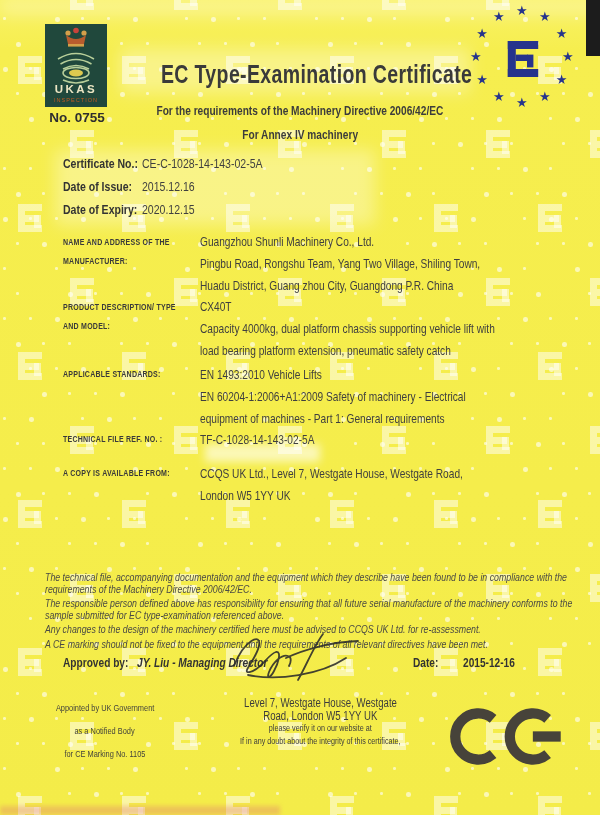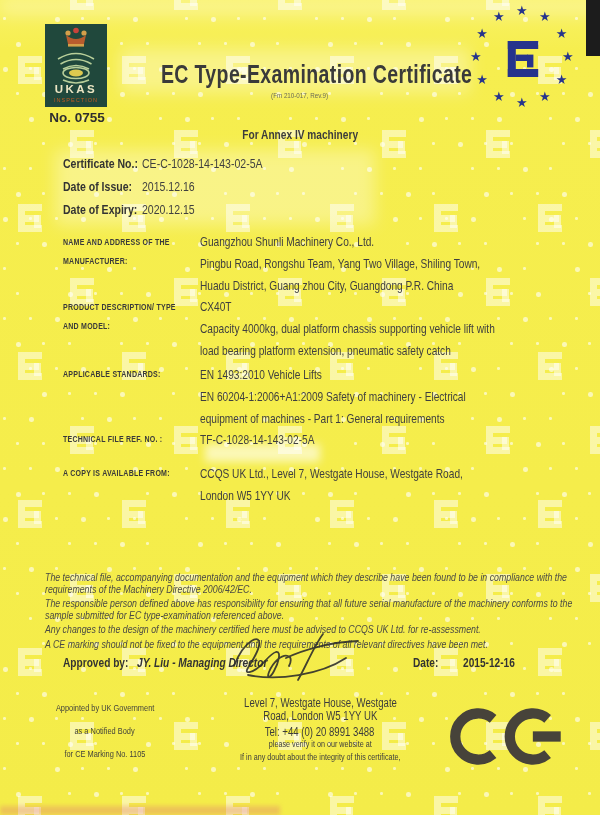--- a/index.html
+++ b/index.html
@@ -765,21 +765,21 @@
         <span class="eu-star" style="left: 71px; top: 84.8372px;">★</span>
         <span class="eu-star" style="left: 48px; top: 91px;">★</span>
         <span class="eu-star" style="left: 25px; top: 84.8372px;">★</span>
         <span class="eu-star" style="left: 8.16283px; top: 68px;">★</span>
         <span class="eu-star" style="left: 2px; top: 45px;">★</span>
         <span class="eu-star" style="left: 8.16283px; top: 22px;">★</span>
         <span class="eu-star" style="left: 25px; top: 5.16283px;">★</span>
       </div>
 
     <div class="cline title-line" style="top:59px;padding-left:17px;"><span>EC Type-Examination Certificate</span></div>
-    <div class="cline formref" style="top:91px;"><span>(Fm 210-017, Rev.9)</span></div>
+    <div class="cline sub" style="top:103px;"><span>For the requirements of the Machinery Directive 2006/42/EC</span></div>
     <div class="cline sub" style="top:127px;"><span>For Annex IV machinery</span></div>
 
     <div class="line kv-label" style="left:63px;top:156px;">Certificate No.:</div>
     <div class="line kv-value" style="left:142px;top:156px;">CE-C-1028-14-143-02-5A</div>
     <div class="line kv-label" style="left:63px;top:179px;">Date of Issue:</div>
     <div class="line kv-value" style="left:142px;top:179px;">2015.12.16</div>
     <div class="line kv-label" style="left:63px;top:202px;">Date of Expiry:</div>
     <div class="line kv-value" style="left:142px;top:202px;">2020.12.15</div>
 
     <div class="line fld-label" style="left:63px;top:237px;">NAME AND ADDRESS OF THE</div>
@@ -826,21 +826,20 @@
     <div class="line appr" style="left:413px;top:655px;">Date:</div>
     <div class="line appr" style="left:463px;top:655px;">2015-12-16</div>
 
     <div class="cline foot-left" style="top:702px;left:30px;width:150px;"><span>Appointed by UK Government</span></div>
     <div class="cline foot-left" style="top:725px;left:30px;width:150px;"><span>as a Notified Body</span></div>
     <div class="cline foot-left" style="top:748px;left:30px;width:150px;"><span>for CE Marking No. 1105</span></div>
 
     <div style="position:absolute;left:205px;top:697px;width:230px;text-align:center;">
       <div class="foot-c"><span style="display:inline-block;transform:scaleX(0.8);white-space:nowrap;">Level 7, Westgate House, Westgate</span></div>
       <div class="foot-c"><span style="display:inline-block;transform:scaleX(0.8);white-space:nowrap;">Road, London W5 1YY UK</span></div>
-      <div class="foot-c" style="margin-top:3px;"><span style="display:inline-block;transform:scaleX(0.8);white-space:nowrap;">Tel: +44 (0) 20 8991 3488</span></div>
       <div class="foot-c foot-note"><span style="display:inline-block;transform:scaleX(0.8);white-space:nowrap;">please verify it on our website at</span></div>
       <div class="foot-c foot-note" style="margin-top:2px;"><span style="display:inline-block;transform:scaleX(0.8);white-space:nowrap;">If in any doubt about the integrity of this certificate,</span></div>
     </div>
 
     <svg width="120" height="61" viewBox="0 0 198 100" style="position:absolute;left:448px;top:706px;">
       <g stroke="#47433a" stroke-width="17" fill="none">
         <path d="M 74.4 20.9 A 38 38 0 1 0 74.4 79.1"></path>
         <path d="M 164.4 20.9 A 38 38 0 1 0 164.4 79.1"></path>
         <path d="M 140 50 H 186"></path>
       </g>

